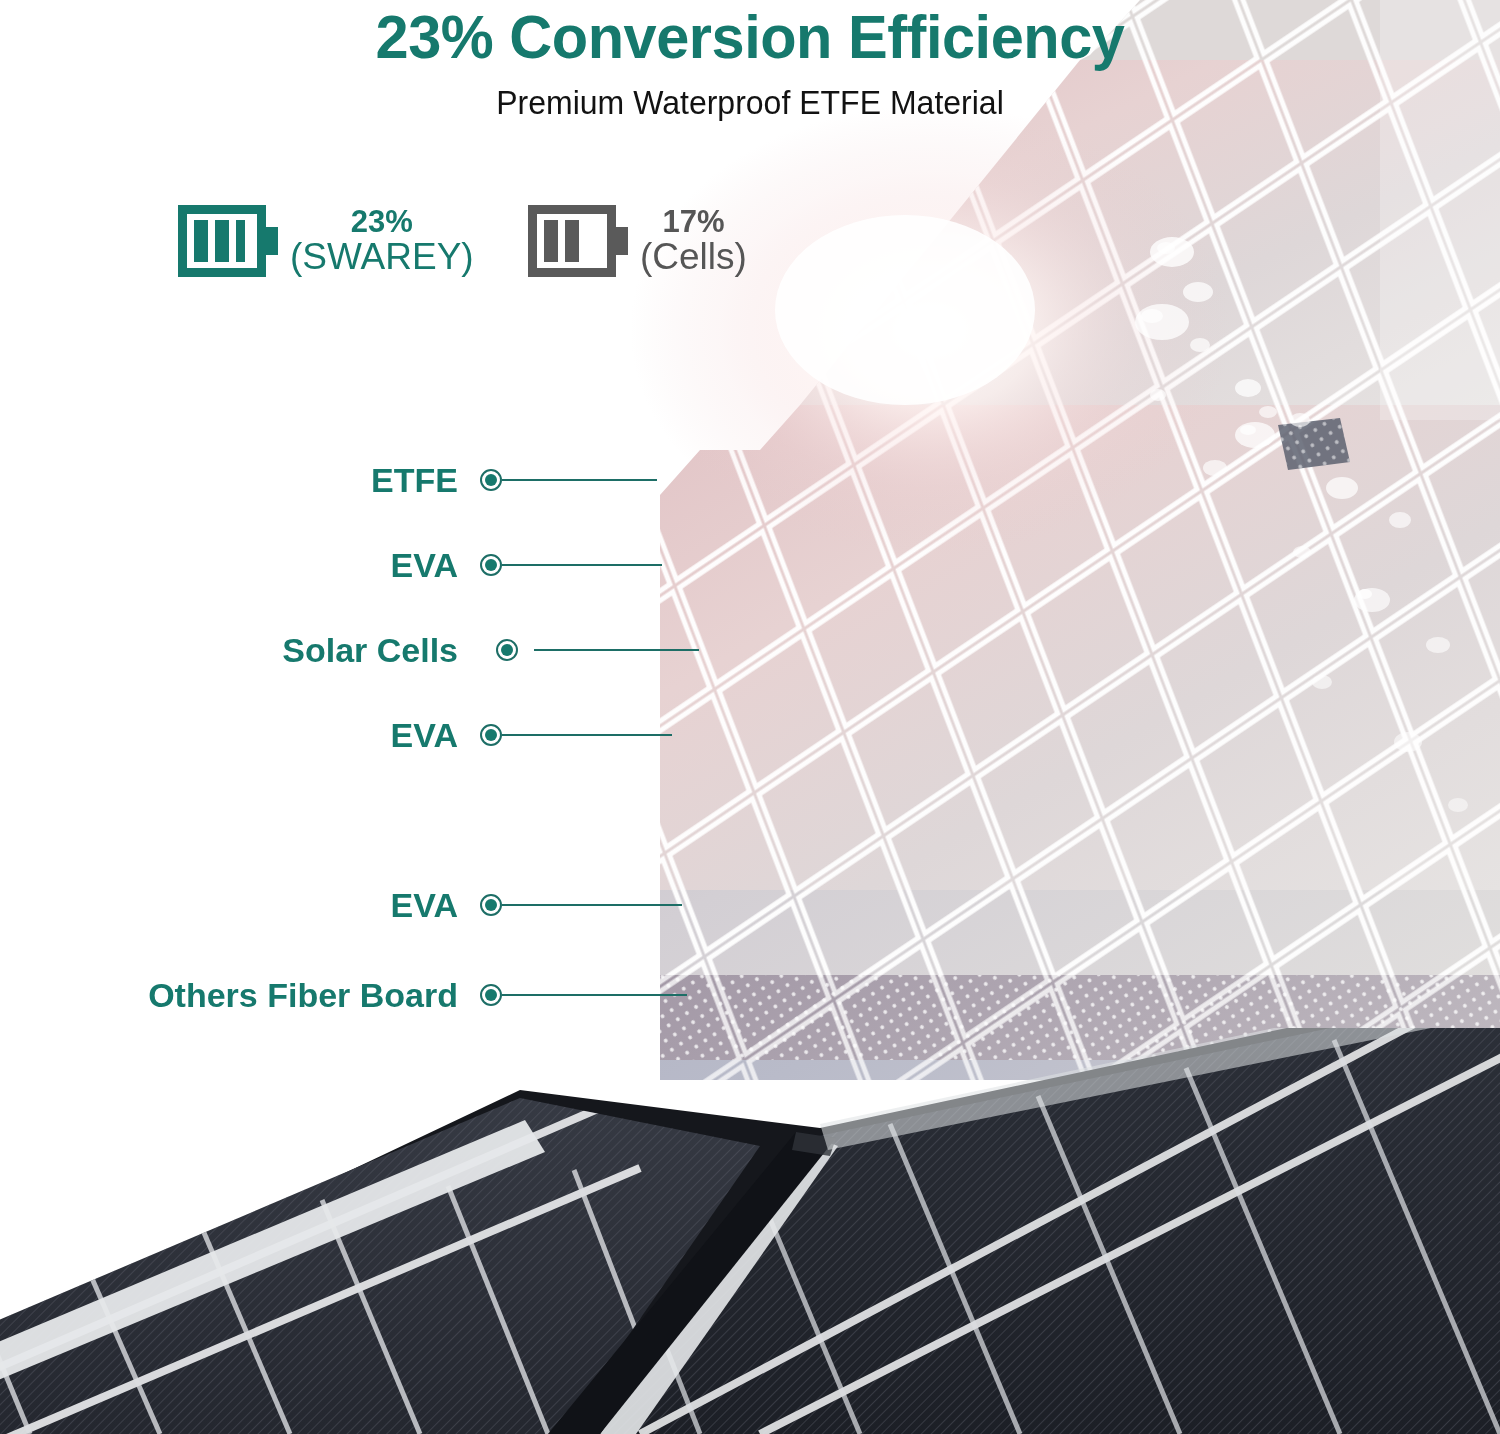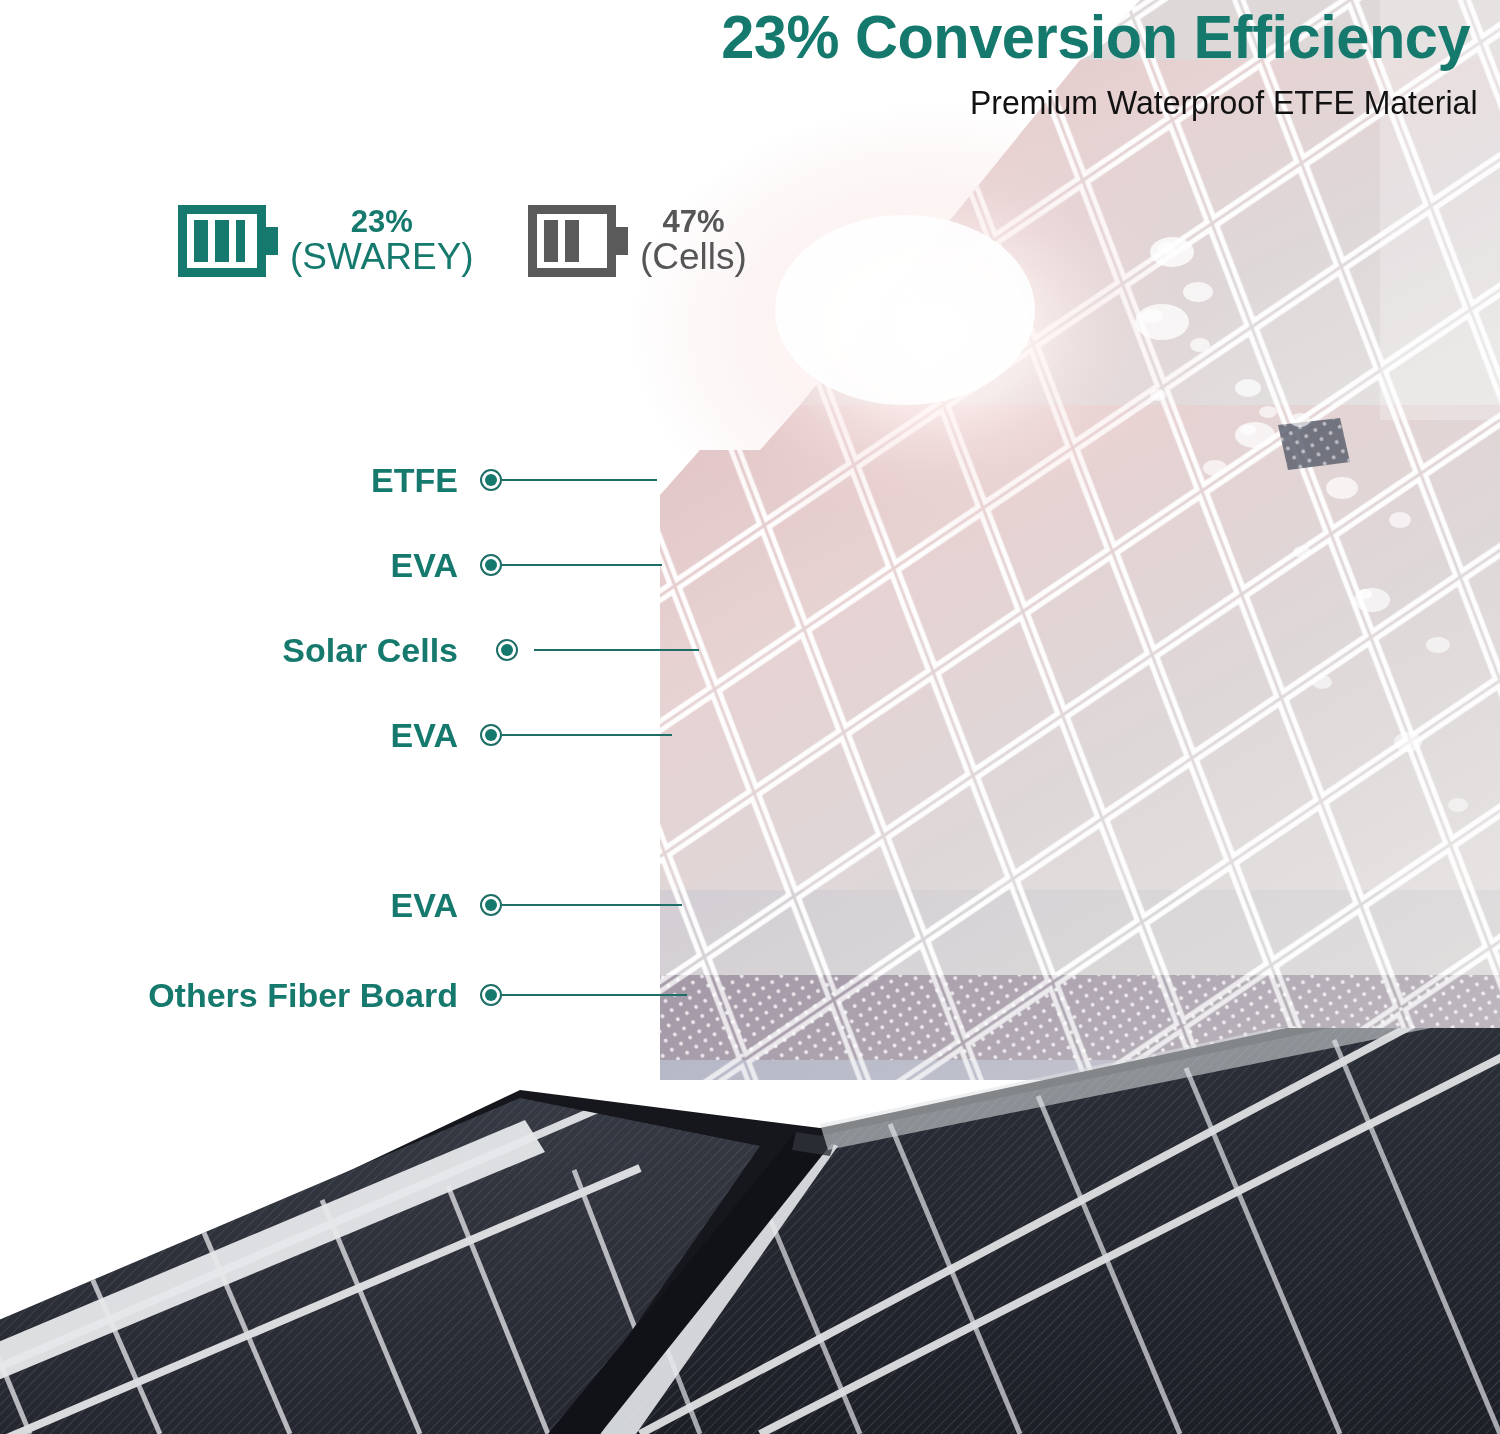--- a/index.html
+++ b/index.html
@@ -2,21 +2,21 @@
 <html><head>
 <meta charset="utf-8">
 <style>
   * { margin:0; padding:0; box-sizing:border-box; }
   html,body { width:1500px; height:1434px; background:#ffffff; overflow:hidden; }
   body { font-family:"Liberation Sans", sans-serif; position:relative; }
 
   #stage { position:absolute; inset:0; width:1500px; height:1434px; background:#fff; overflow:hidden; }
 
   
-  .header { position:absolute; left:0; top:0; width:1500px; text-align:right; z-index:60; }
+  .header { position:absolute; left:0; top:0; width:1500px; text-align:center; z-index:60; }
   .title {
     font-size:62px; font-weight:bold; color:#16796d; letter-spacing:-0.5px;
     line-height:1.0; padding-top:6px; transform:scaleX(0.96); transform-origin:center;
   }
   .subtitle {
     font-size:33px; font-weight:400; color:#121212; line-height:1.0;
     padding-top:18px; transform:scaleX(0.97); transform-origin:center;
   }
 
   
@@ -318,21 +318,21 @@
 
     <div class="batt-group others">
       <div class="battery">
         <div class="batt-body gray">
           <div class="batt-bar gray"></div>
           <div class="batt-bar gray"></div>
         </div>
         <div class="batt-cap gray"></div>
       </div>
       <div class="batt-text gray">
-        <div class="batt-pct">47%</div>
+        <div class="batt-pct">17%</div>
         <div class="batt-name">(Cells)</div>
       </div>
     </div>
   </div>
 
   <div class="callouts" id="callouts">
       <div class="callout" style="left: 60px; top: 445px;">
         <div class="lab">ETFE</div>
         <div class="dot-outer">
           <div class="dot-inner"></div>

